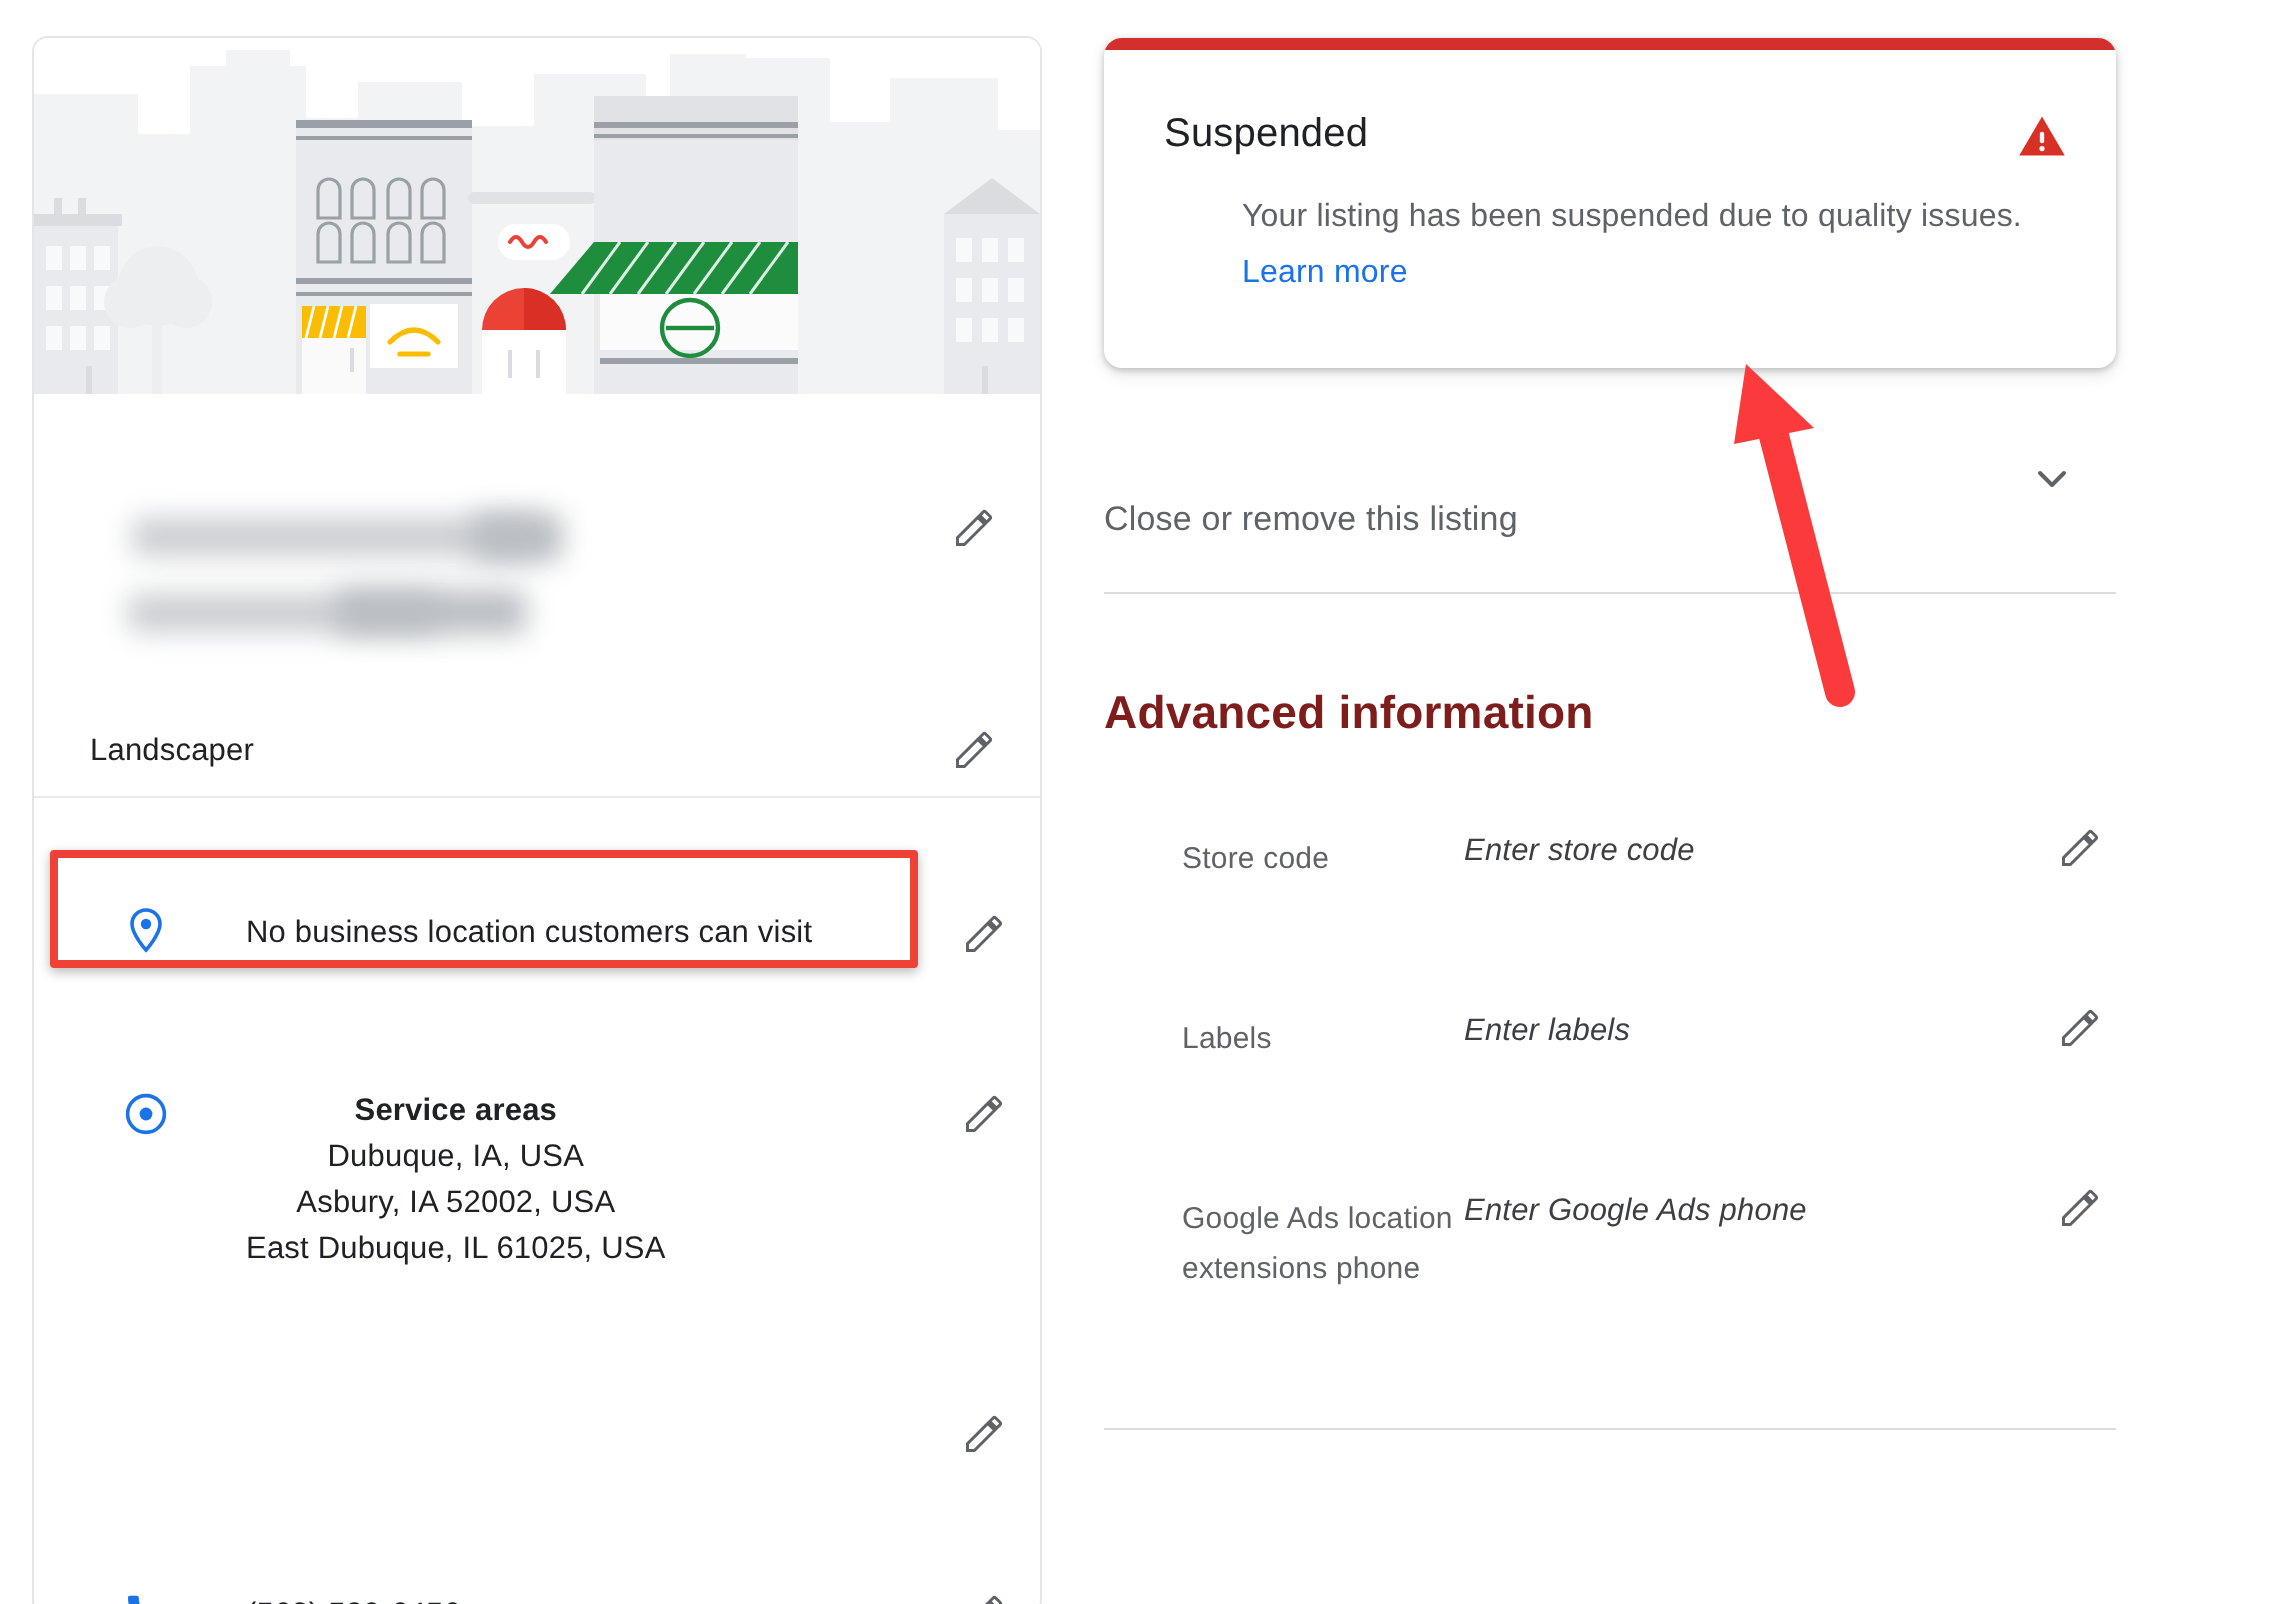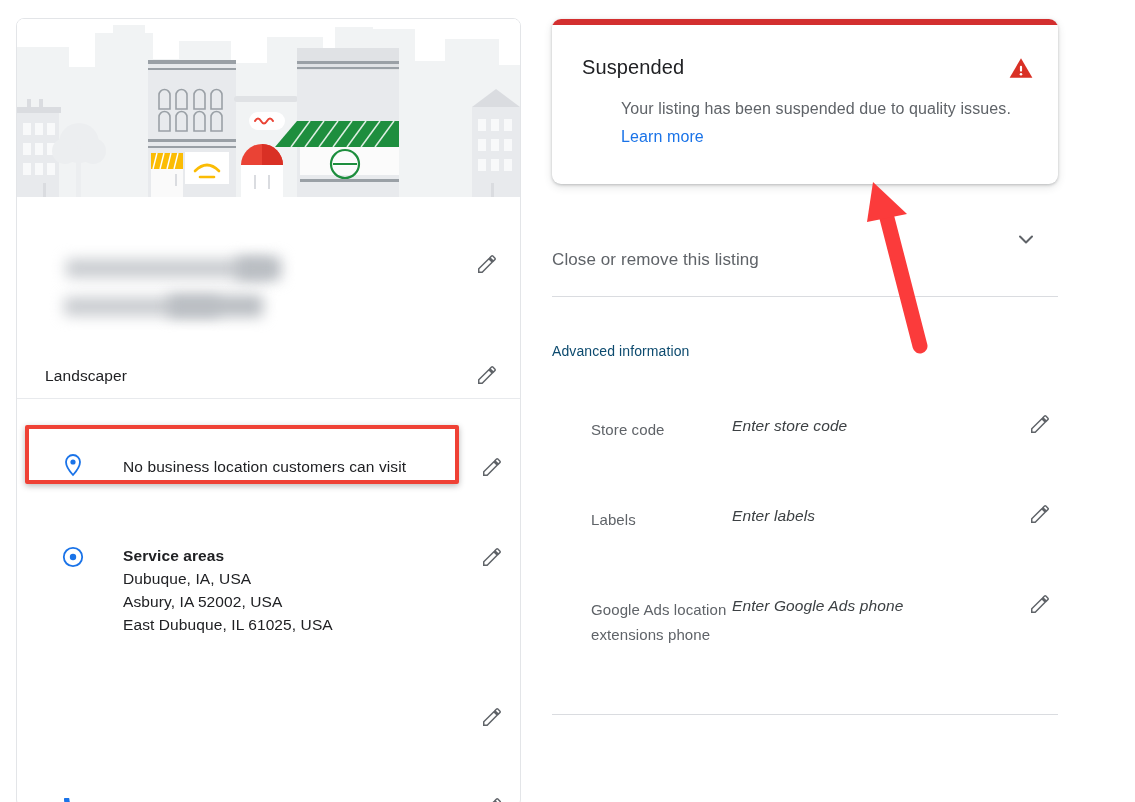--- a/index.html
+++ b/index.html
@@ -46,20 +46,21 @@
     position: absolute;
     left: 0;
     width: 503px;
     height: 1px;
     background: #e8eaed;
   }
 
   .row {
     position: absolute;
     box-sizing: border-box;
+    text-align: center;
   }
   .row-icon {
     position: absolute;
     left: 44px;
     width: 24px;
     height: 24px;
   }
   .row-text {
     position: absolute;
     left: 106px;
@@ -203,23 +204,24 @@
     left: 0;
     width: 506px;
     height: 1px;
     background: #dadce0;
   }
 
   #advanced-title {
     position: absolute;
     left: 0;
     top: 343px;
-    font-size: 14px;
-    color: #0c4a6e;
-    letter-spacing: .1px;
+    font-size: 23px;
+    color: #7f1d1d;
+    letter-spacing: .1px;
+    font-weight: bold;
   }
 
   .adv-row { position: absolute; left: 0; width: 506px; }
   .adv-label {
     position: absolute;
     left: 0;
     width: 150px;
     font-size: 15px;
     line-height: 25px;
     color: #5f6368;

